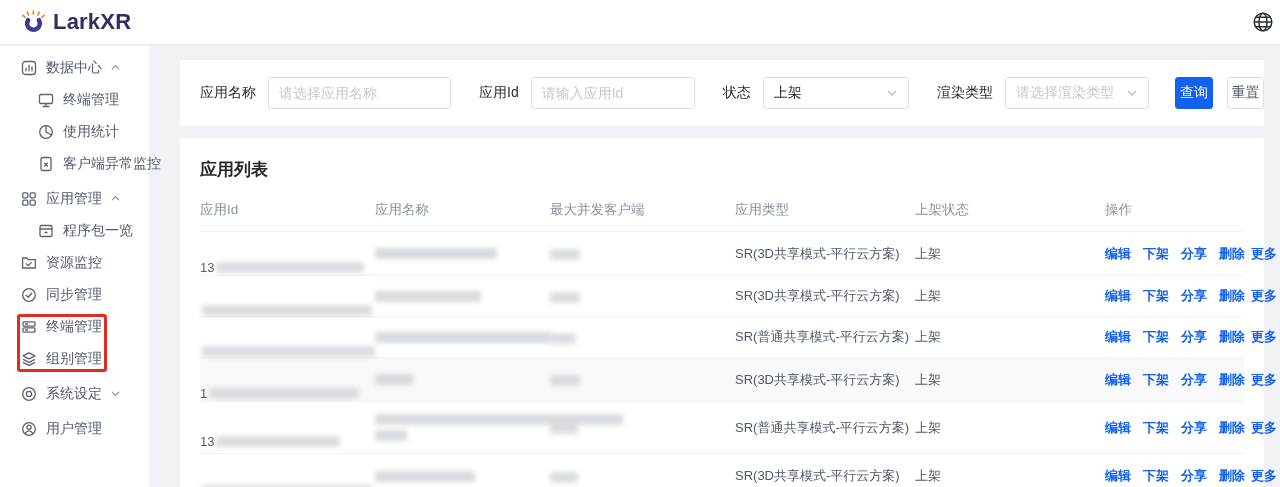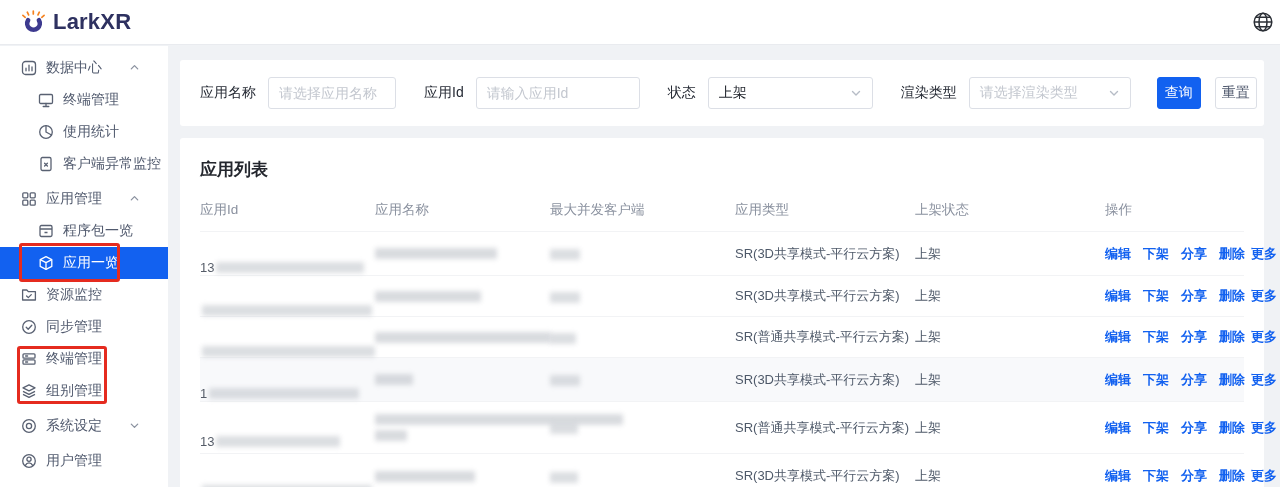--- a/index.html
+++ b/index.html
@@ -7,21 +7,21 @@
     font-family:"Liberation Sans","DejaVu Sans",sans-serif; font-size:14px; color:#1d2129; }
 
   
   .topbar { position:fixed; left:0; top:0; width:1280px; height:45px; background:#fff;
     border-bottom:1px solid #e9ebef; display:flex; align-items:center; z-index:20; }
   .logo { display:flex; align-items:center; gap:6px; margin-left:20px; }
   .logo-text { font-size:22px; font-weight:700; color:#2e3160; letter-spacing:.2px; }
   .globe { position:absolute; right:6px; top:11px; width:22px; height:22px; color:#2b2f36; cursor:pointer; }
 
   
-  .sidebar { position:fixed; left:0; top:46px; width:168px; height:441px; background:#fff; z-index:10; padding-top:6px; }
+  .sidebar { position:fixed; left:0; top:46px; width:149px; height:441px; background:#fff; z-index:10; padding-top:6px; }
   .s-item { display:flex; align-items:center; height:32px; padding-left:21px; color:#515a6e; cursor:pointer; position:relative; }
   .s-item.child { padding-left:38px; }
   .s-item .s-icon { width:16px; height:16px; margin-right:9px; flex:0 0 16px; color:#596172; display:flex; align-items:center; }
   .s-item .s-label { white-space:nowrap; font-size:14px; }
   .s-item .chev { position:absolute; right:28px; top:10px; width:11px; height:11px; color:#8a919f; }
   .s-item.selected { background:#1261f0; color:#fff; }
   .s-item.selected .s-icon { color:#fff; }
   .s-gap { height:3px; }
 
   .red-box { position:absolute; border:3px solid #e52b1f; border-radius:3px; pointer-events:none; z-index:15; }
@@ -30,21 +30,21 @@
   .twowrap { position:relative; }
 
   
   .main { position:absolute; left:165px; top:46px; width:1115px; }
   .card { background:#fff; border-radius:3px; }
   .filter-card { margin:14px 16px 0 15px; height:66px; display:flex; align-items:center; padding-left:20px; }
   .f-label { color:#242933; margin-right:12px; white-space:nowrap; }
   .f-input { height:32px; border:1px solid #dcdfe6; border-radius:3px; padding:0 10px; font-size:14px;
     color:#1d2129; outline:none; background:#fff; font-family:inherit; }
   .f-input::placeholder { color:#c3c7cf; }
-  .in1 { width:128px; margin-right:28px; }
+  .in1 { width:183px; margin-right:28px; }
   .in2 { width:164px; margin-right:28px; }
   .f-select { height:32px; border:1px solid #dcdfe6; border-radius:3px; background:#fff; display:flex;
     align-items:center; justify-content:space-between; padding:0 10px; cursor:pointer; }
   .sel1 { width:165px; margin-right:28px; }
   .sel2 { width:162px; margin-right:26px; }
   .sel-val { color:#1d2129; }
   .sel-ph { color:#c3c7cf; }
   .sel-chev { width:12px; height:12px; color:#b6bcc6; }
   .btn { height:32px; border-radius:3px; font-size:14px; display:inline-flex; align-items:center;
     justify-content:center; cursor:pointer; font-family:inherit; }
@@ -213,29 +213,20 @@
         <use href="#i-chev-up"></use>
       </svg>
   </div>
   <div class="s-item child">
     <span class="s-icon">
         <svg width="16" height="16">
           <use href="#i-package"></use>
         </svg>
       </span>
     <span class="s-label">程序包一览</span>
-  </div>
-  <div class="s-item child selected">
-    <span class="s-icon">
-        <svg width="16" height="16">
-          <use href="#i-cube"></use>
-        </svg>
-      </span>
-    <span class="s-label">应用一览</span>
-    <div class="red-box b1"></div>
   </div>
 
   <div class="s-item">
     <span class="s-icon">
         <svg width="16" height="16">
           <use href="#i-folder-check"></use>
         </svg>
       </span>
     <span class="s-label">资源监控</span>
   </div>

